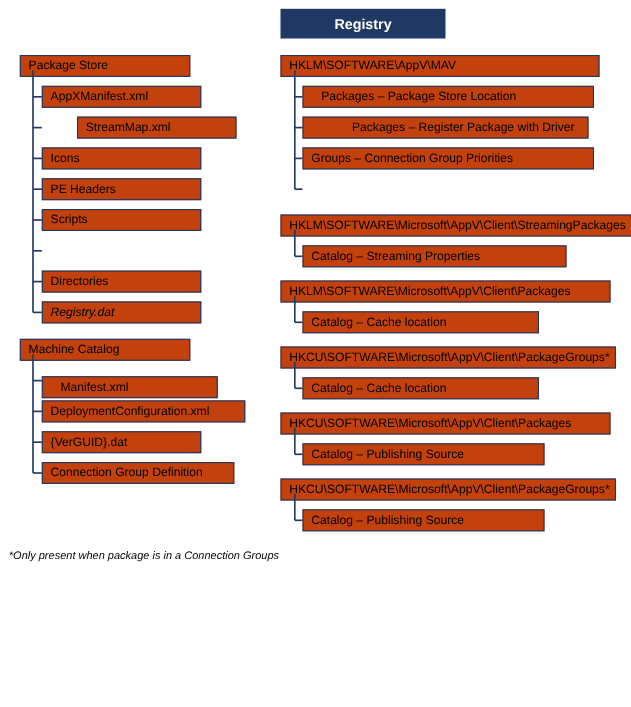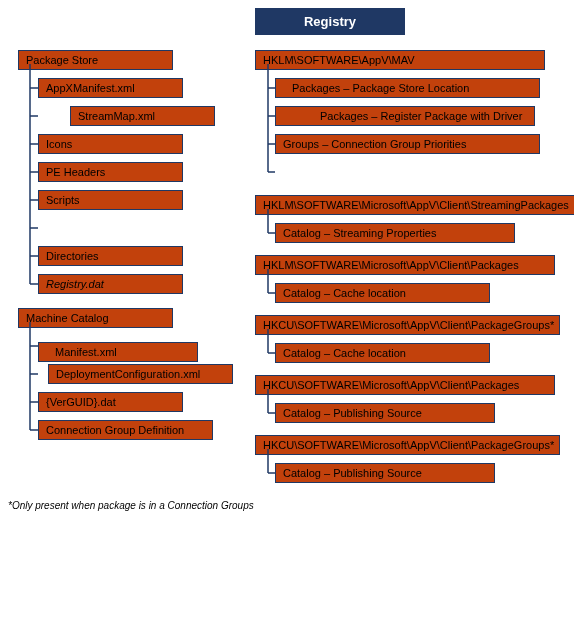--- a/index.html
+++ b/index.html
@@ -72,21 +72,21 @@
 
 
   <div class="abs box" style="left:38px; top:246px; width:145px;">Directories</div>
 
   <div class="abs box" style="left:38px; top:274px; width:145px;font-style:italic;">Registry.dat</div>
 
   <div class="abs box" style="left:18px; top:308px; width:155px;">Machine Catalog</div>
 
   <div class="abs box" style="left:38px; top:342px; width:160px;padding-left:16px;">Manifest.xml</div>
 
-  <div class="abs box" style="left:48px; top:364px; width:185px;">DeploymentConfiguration.xml</div>
+  <div class="abs box" style="left:38px; top:364px; width:185px;">DeploymentConfiguration.xml</div>
 
   <div class="abs box" style="left:38px; top:392px; width:145px;">{VerGUID}.dat</div>
 
   <div class="abs box" style="left:38px; top:420px; width:175px;">Connection Group Definition</div>
 
   <div class="abs box" style="left:255px; top:50px; width:290px;">HKLM\SOFTWARE\AppV\MAV</div>
 
   <div class="abs box" style="left:275px; top:78px; width:265px;padding-left:16px;">Packages – Package Store Location</div>
 
   <div class="abs box" style="left:275px; top:106px; width:260px;padding-left:44px;">Packages – Register Package with Driver</div>

